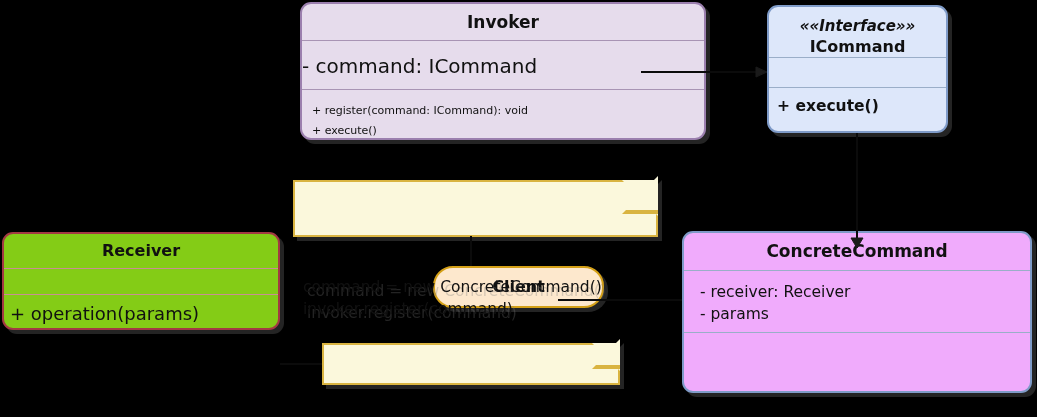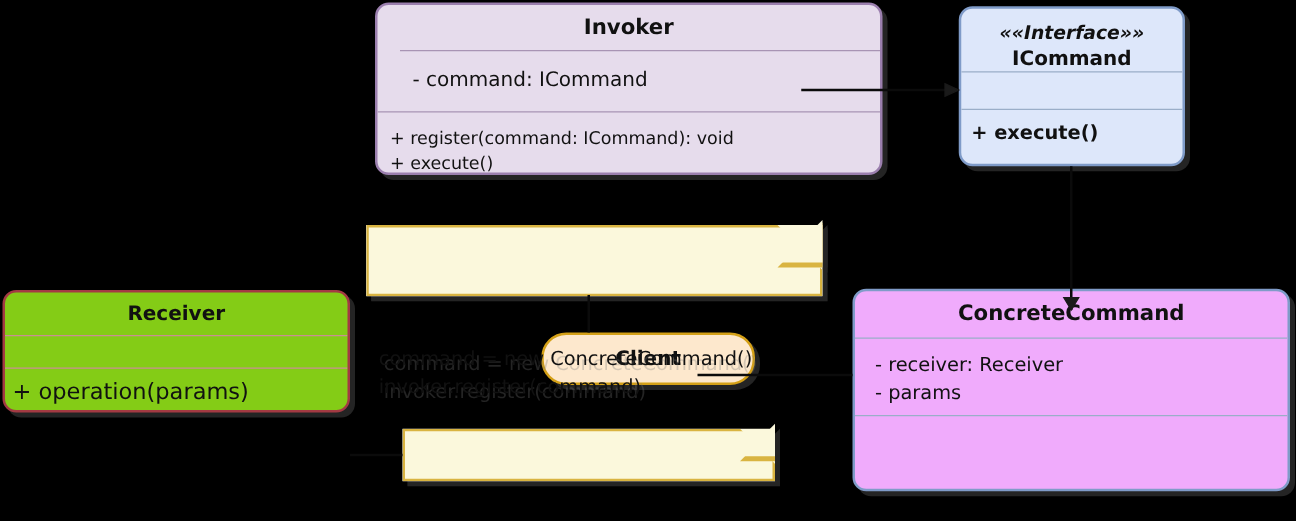--- a/index.html
+++ b/index.html
@@ -51,28 +51,27 @@
     width: 406px; height: 138px;
     background: #e6dcec;
     border-color: #9b7fae;
   }
   .box-invoker .uml-title {
     height: 36px; line-height: 36px;
     font-size: 17px;
   }
   .box-invoker .sec-attrs {
     height: 49px;
-    padding: 13px 0 0 10px;
-    font-size: 16px;
+    padding: 13px 0 0 0;
+    font-size: 20px;
     border-top-color: #a894b4;
-    margin-left: 18px;
   }
   .box-invoker .sec-ops {
     padding: 11px 0 0 10px;
-    font-size: 14px;
+    font-size: 11px;
     line-height: 20px;
     border-top-color: #a894b4;
   }
 
   
   .box-icommand {
     left: 767px; top: 5px;
     width: 181px; height: 128px;
     background: #dde7fa;
     border-color: #7f9bc8;

